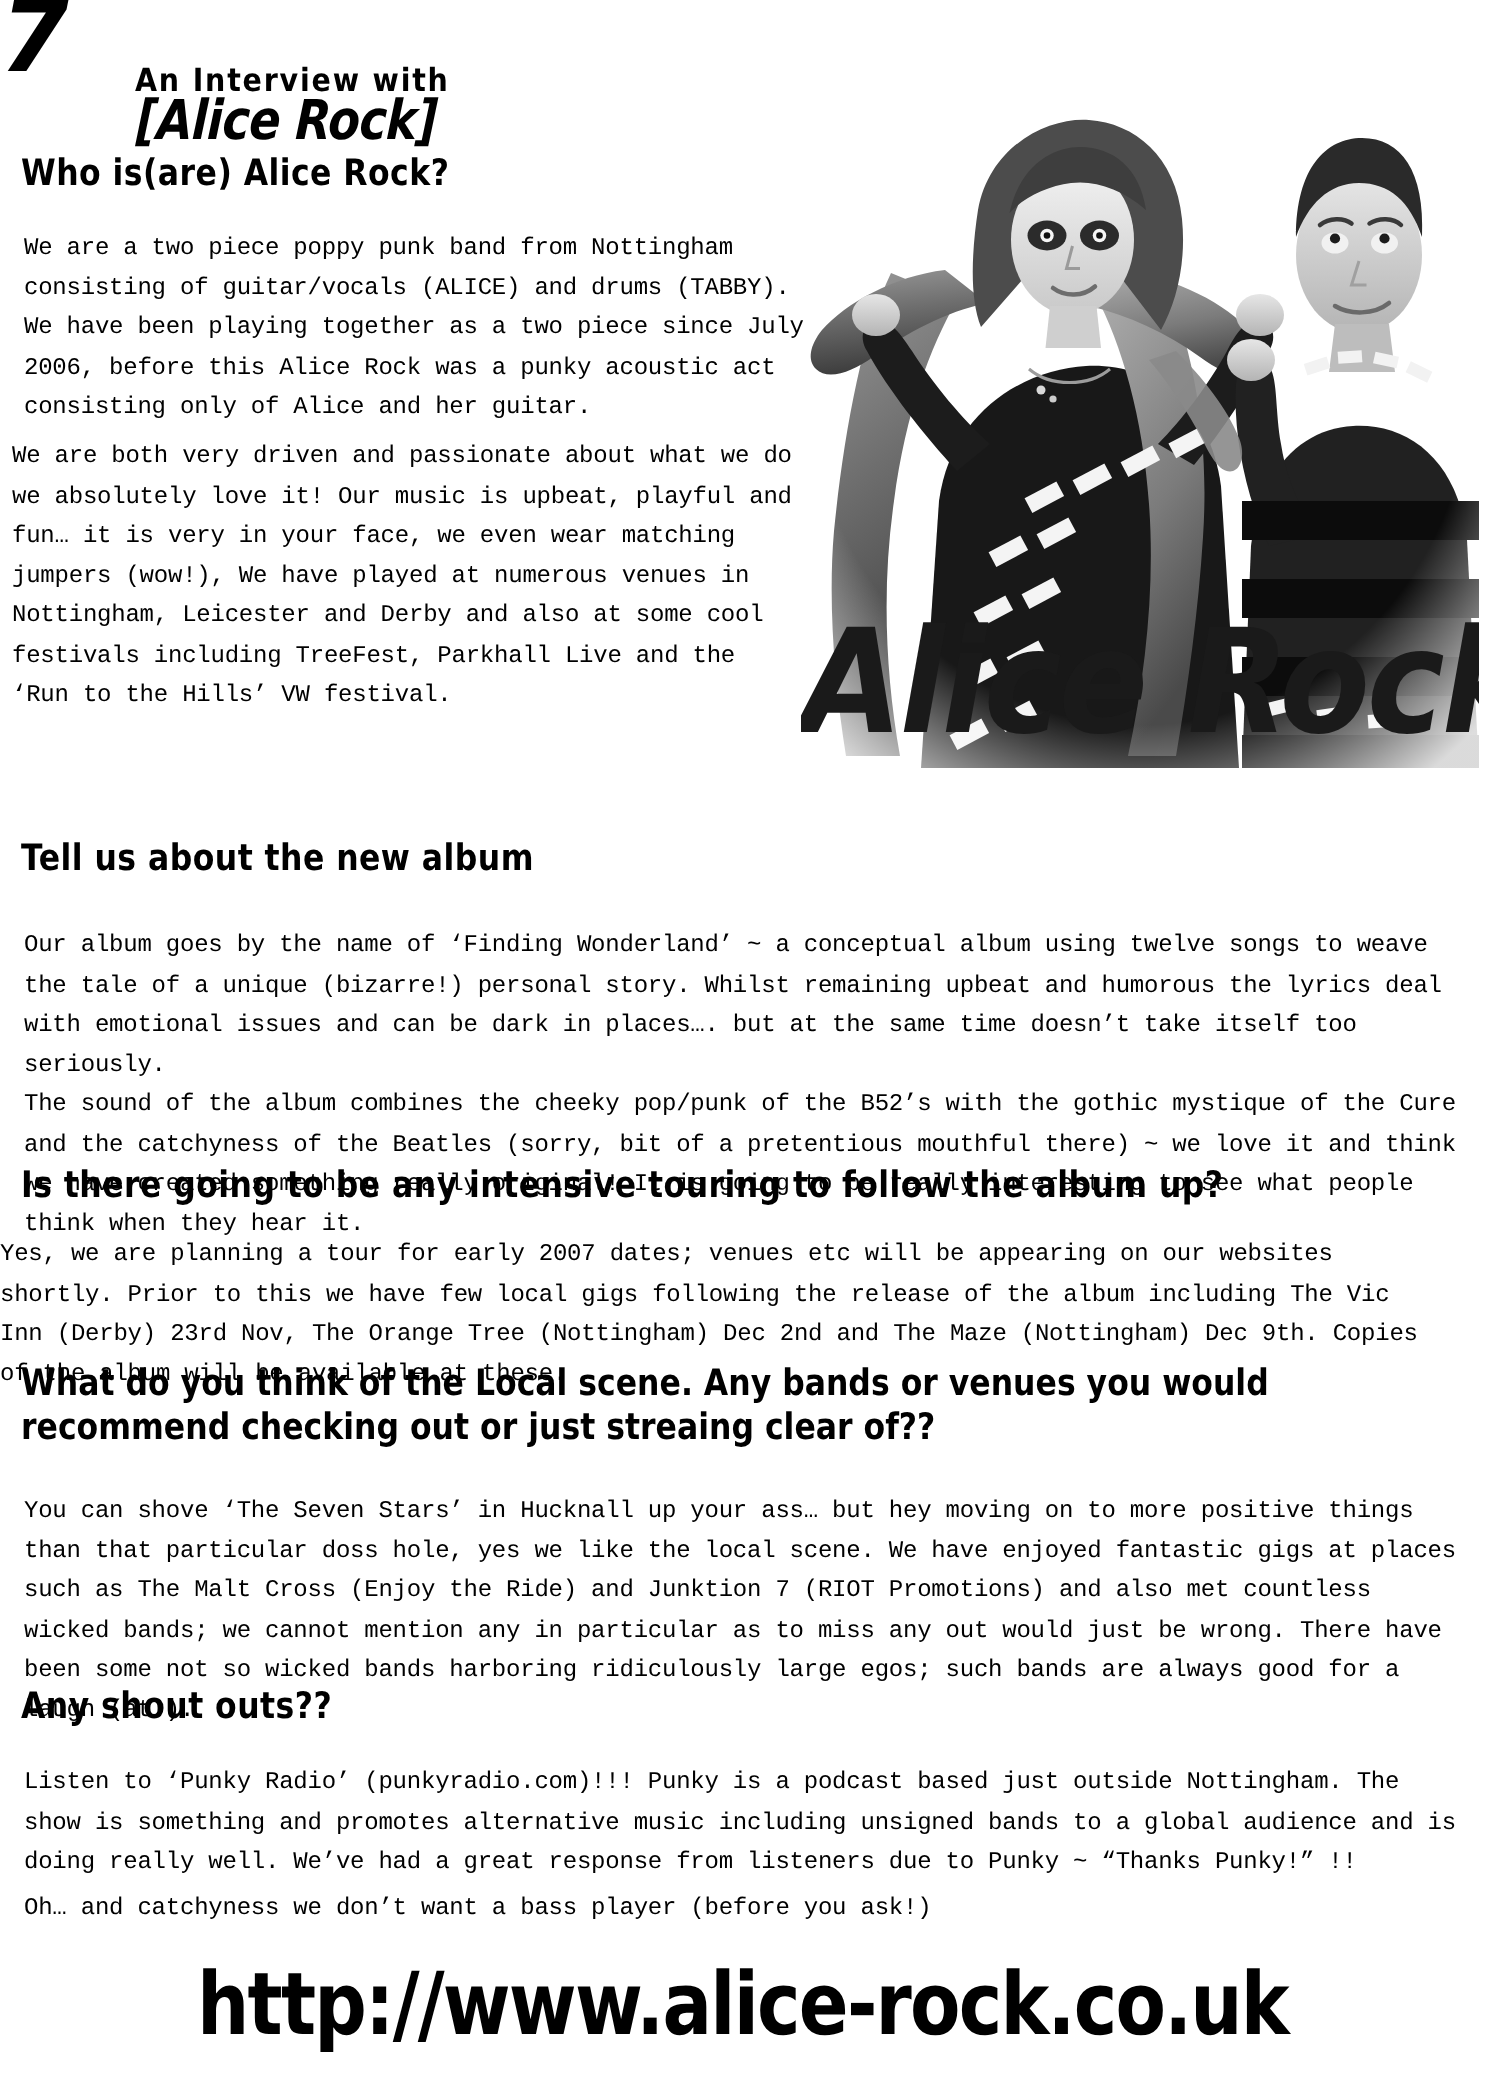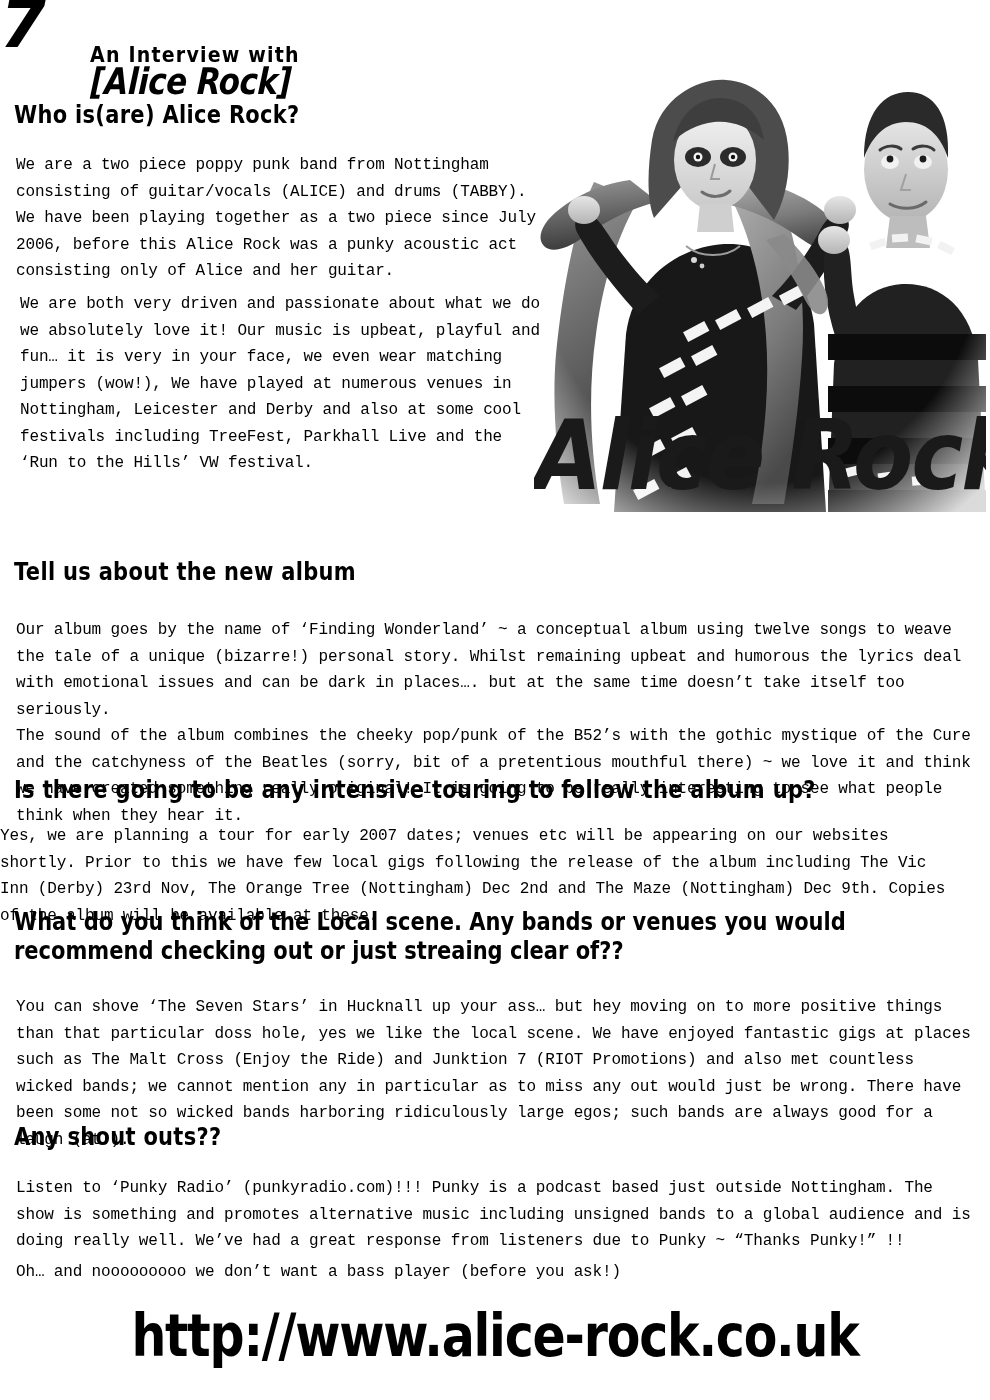--- a/index.html
+++ b/index.html
@@ -125,21 +125,21 @@
     line-height: 26.5px;
     letter-spacing: -0.15px;
     margin: 0;
   }
 
   
   .blk { position: absolute; }
 
   #h-who      { left: 14px; top: 101px; }
   #p-intro    { left: 16px; top: 152px; width: 520px; }
-  #p-driven   { left: 20px; top: 291px; width: 528px; }
+  #p-driven   { left: 8px; top: 291px; width: 528px; }
   #p-album1   { left: 16px; top: 456px; width: 520px; }
   #p-album2   { left: 16px; top: 518px; width: 960px; }
 
   #h-album    { left: 14px; top: 558px; }
   #p-albumbody{ left: 16px; top: 617px; width: 962px; }
 
   #h-tour     { left: 14px; top: 776px; }
   #p-tour     { left: 0; top: 823px; width: 962px; }
 
   #h-local    { left: 14px; top: 908px; width: 960px; }
@@ -314,17 +314,17 @@
 The sound of the album combines the cheeky pop/punk of the B52’s with the gothic mystique of the Cure and the catchyness of the Beatles (sorry, bit of a pretentious mouthful there) ~ we love it and think we have created something really original! It is going to be really interesting to see what people think when they hear it.</p>
 
   <h2 class="q-heading blk" id="h-tour">Is there going to be any intensive touring to follow the album up?</h2>
   <p class="body-text blk" id="p-tour">Yes, we are planning a tour for early 2007 dates; venues etc will be appearing on our websites shortly. Prior to this we have few local gigs following the release of the album including The Vic Inn (Derby) 23rd Nov, The Orange Tree (Nottingham) Dec 2nd and The Maze (Nottingham) Dec 9th. Copies of the album will be available at these.</p>
 
   <h2 class="q-heading tight blk" id="h-local">What do you think of the Local scene. Any bands or venues you would recommend checking out or just streaing clear of??</h2>
   <p class="body-text blk" id="p-local">You can shove ‘The Seven Stars’ in Hucknall up your ass… but hey moving on to more positive things than that particular doss hole, yes we like the local scene. We have enjoyed fantastic gigs at places such as The Malt Cross (Enjoy the Ride) and Junktion 7 (RIOT Promotions) and also met countless wicked bands; we cannot mention any in particular as to miss any out would just be wrong. There have been some not so wicked bands harboring ridiculously large egos; such bands are always good for a laugh (at!).</p>
 
   <h2 class="q-heading blk" id="h-shout">Any shout outs??</h2>
   <p class="body-text blk" id="p-shout">Listen to ‘Punky Radio’ (punkyradio.com)!!! Punky is a podcast based just outside Nottingham. The show is something and promotes alternative music including unsigned bands to a global audience and is doing really well. We’ve had a great response from listeners due to Punky ~ “Thanks Punky!” !!</p>
-  <p class="body-text blk" id="p-bass">Oh… and nooooooooo we don’t want a bass player (before you ask!)</p>
+  <p class="body-text blk" id="p-bass">Oh… and catchyness we don’t want a bass player (before you ask!)</p>
 
   <div class="footer-url">http://www.alice-rock.co.uk</div>
 
 </div>
 
 </body></html>

